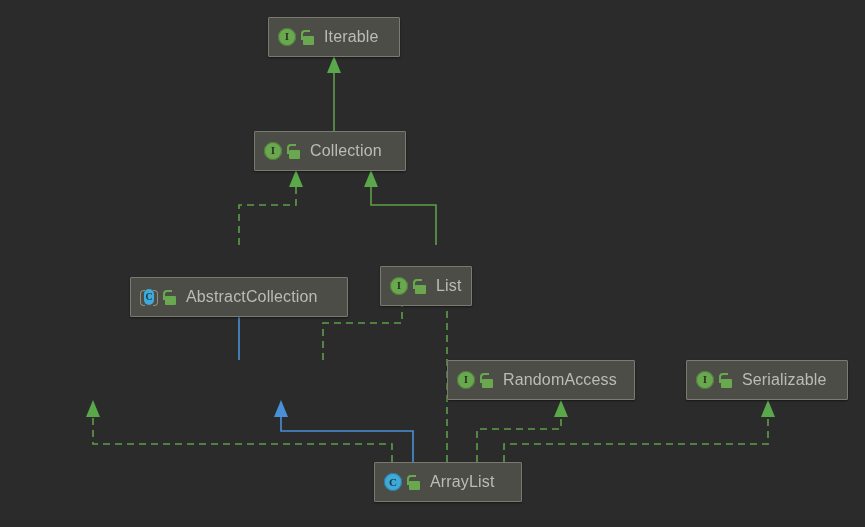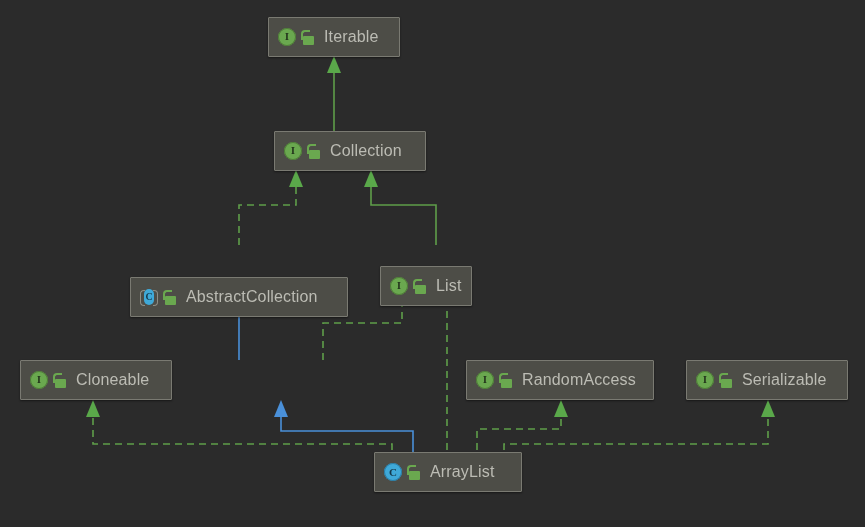--- a/index.html
+++ b/index.html
@@ -241,21 +241,21 @@
     </span>
     <span class="node-lock">
       <span class="icon-lock-open">
         <span class="lock-shackle"></span>
         <span class="lock-body"></span>
       </span>
     </span>
     <span class="node-label">Iterable</span>
   </div>
 
-  <div class="node" style="left:274px; top:131px; width:152px;">
+  <div class="node" style="left:254px; top:131px; width:152px;">
     <span class="node-icon">
       <span class="icon-interface"></span>
     </span>
     <span class="node-lock">
       <span class="icon-lock-open">
         <span class="lock-shackle"></span>
         <span class="lock-body"></span>
       </span>
     </span>
     <span class="node-label">Collection</span>
@@ -284,35 +284,23 @@
     </span>
     <span class="node-lock">
       <span class="icon-lock-open">
         <span class="lock-shackle"></span>
         <span class="lock-body"></span>
       </span>
     </span>
     <span class="node-label">List</span>
   </div>
 
-  <div class="node" style="left:20px; top:360px; width:152px;">
-    <span class="node-icon">
-      <span class="icon-interface"></span>
-    </span>
-    <span class="node-lock">
-      <span class="icon-lock-open">
-        <span class="lock-shackle"></span>
-        <span class="lock-body"></span>
-      </span>
-    </span>
-    <span class="node-label">Cloneable</span>
-  </div>
-
-
-  <div class="node" style="left:466px; top:360px; width:188px;">
+
+
+  <div class="node" style="left:447px; top:360px; width:188px;">
     <span class="node-icon">
       <span class="icon-interface"></span>
     </span>
     <span class="node-lock">
       <span class="icon-lock-open">
         <span class="lock-shackle"></span>
         <span class="lock-body"></span>
       </span>
     </span>
     <span class="node-label">RandomAccess</span>
@@ -324,21 +312,21 @@
     </span>
     <span class="node-lock">
       <span class="icon-lock-open">
         <span class="lock-shackle"></span>
         <span class="lock-body"></span>
       </span>
     </span>
     <span class="node-label">Serializable</span>
   </div>
 
-  <div class="node" style="left:374px; top:452px; width:148px;">
+  <div class="node" style="left:374px; top:462px; width:148px;">
     <span class="node-icon">
       <span class="icon-class"></span>
     </span>
     <span class="node-lock">
       <span class="icon-lock-open">
         <span class="lock-shackle"></span>
         <span class="lock-body"></span>
       </span>
     </span>
     <span class="node-label">ArrayList</span>

